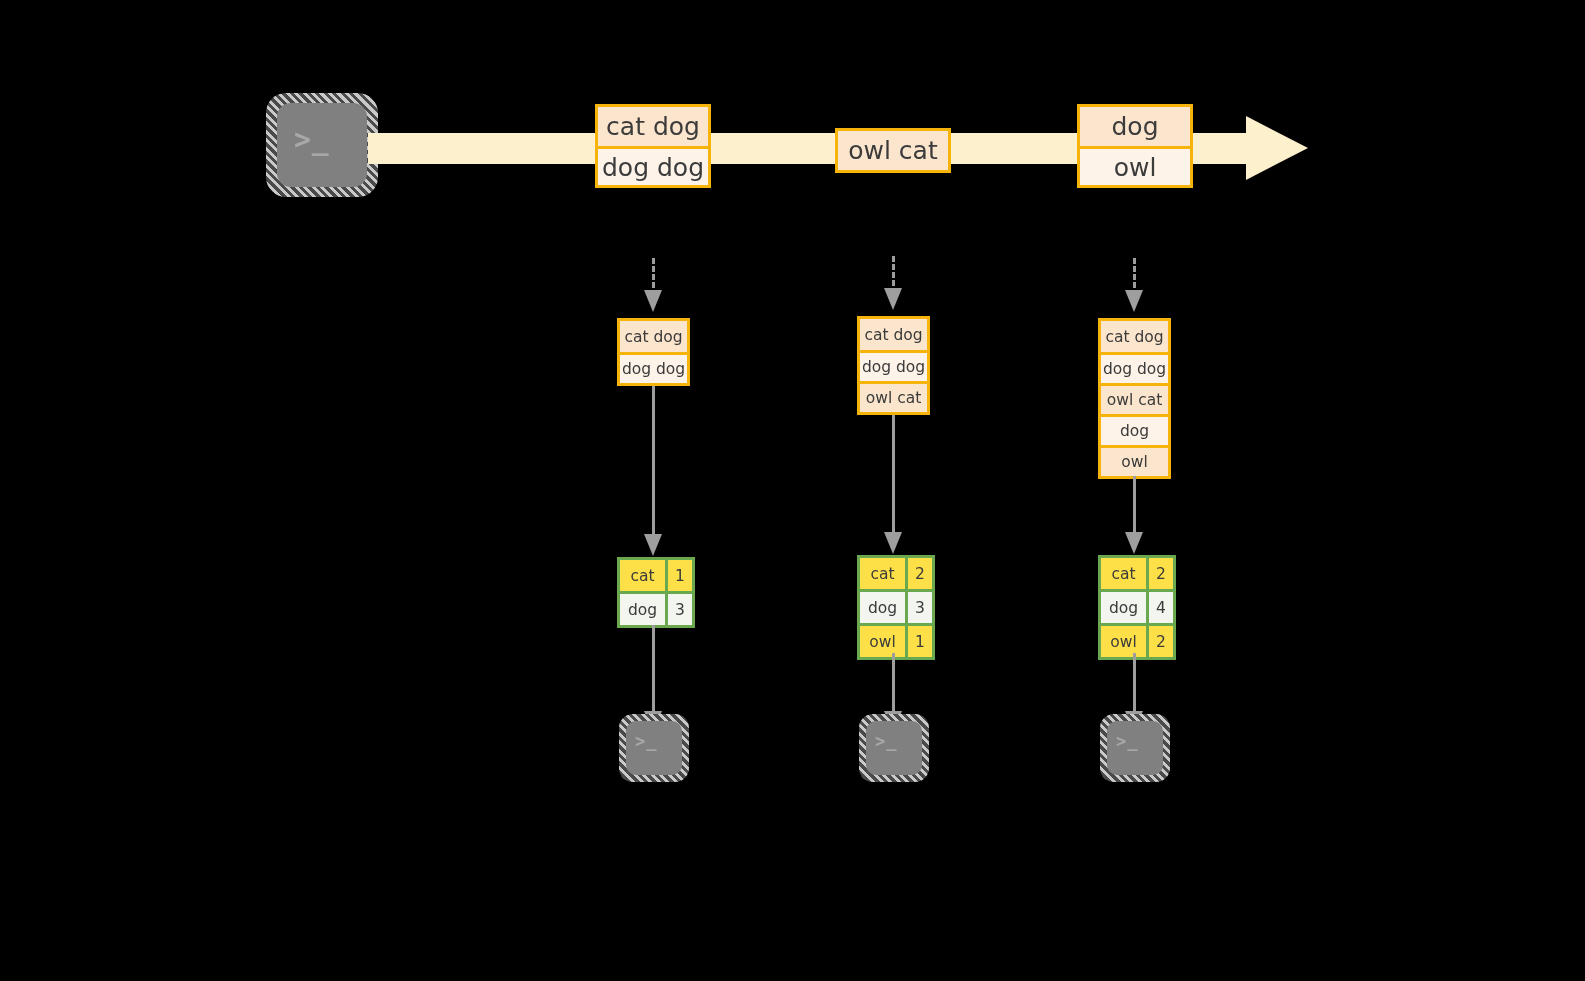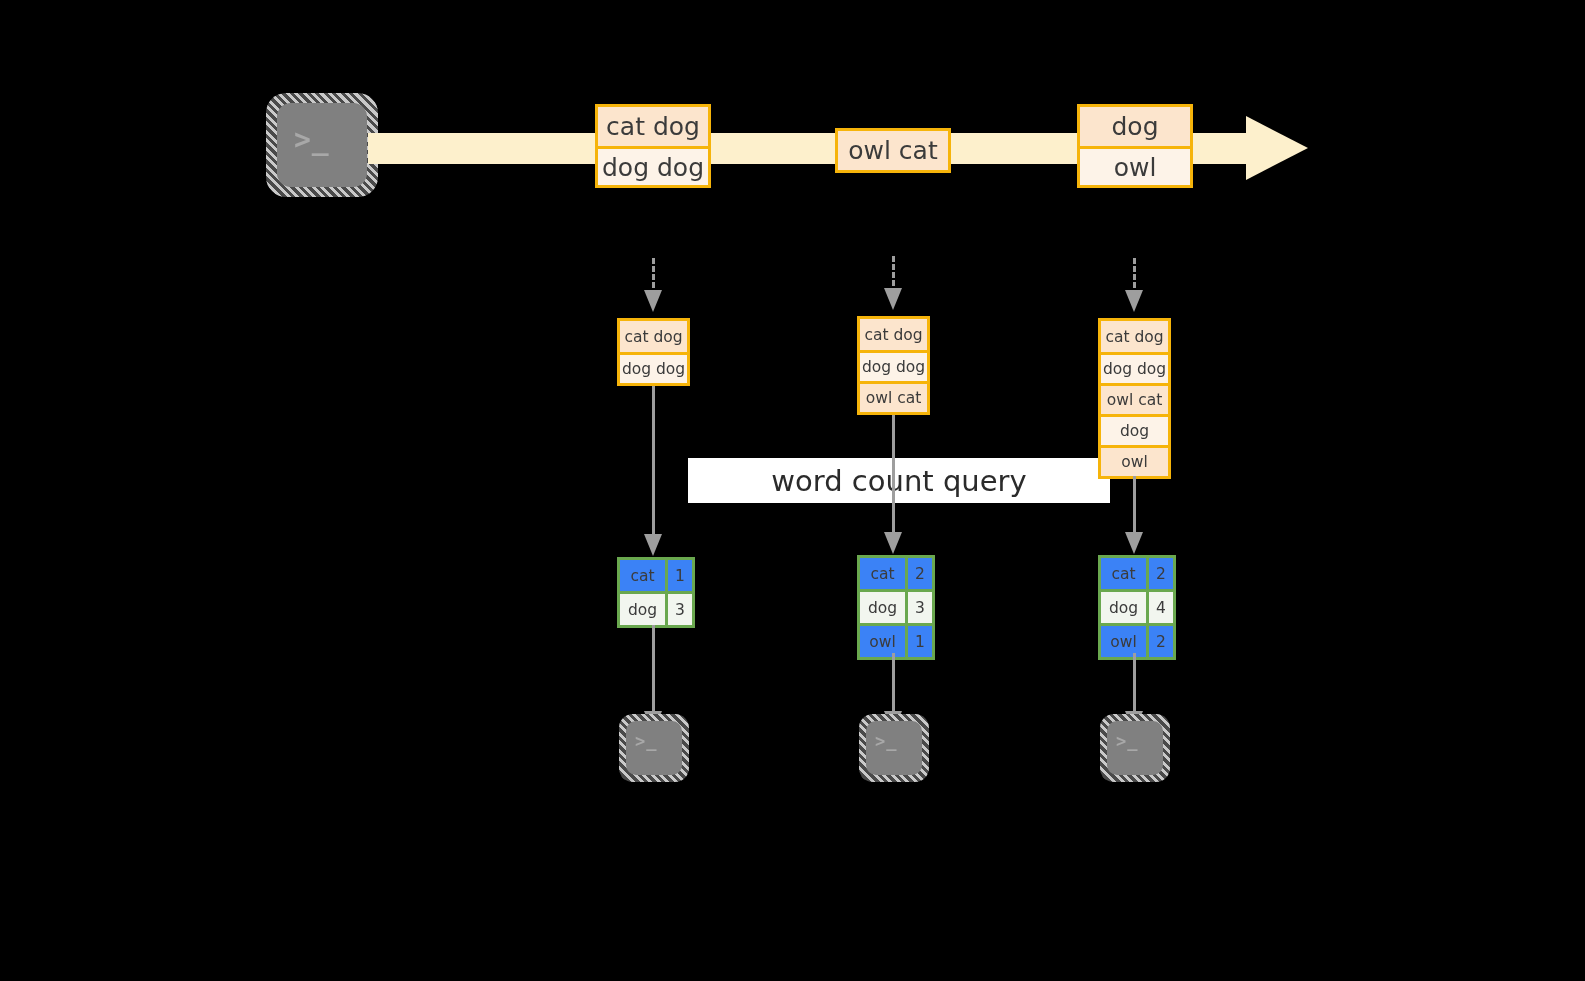--- a/index.html
+++ b/index.html
@@ -109,21 +109,21 @@
     height: 31px;
   }
   .grow + .grow { border-top: 3px solid #6aa84f; }
   .gcell {
     box-sizing: border-box;
     display: flex;
     align-items: center;
     justify-content: center;
     font-size: 15.5px;
     color: #3b3b3b;
-    background: #3b82f6;
+    background: #fde047;
   }
   .grow.alt .gcell { background: #f2f6ef; }
   .gcell.word { width: 45px; }
   .gcell.count {
     width: 27px;
     border-left: 3px solid #6aa84f;
   }
 
   
   .conn {
@@ -230,23 +230,20 @@
   </div>
 
   <div class="obox batch above-banner" style="left:1098px; top:318px; width:73px;">
     <div class="orow dark">cat dog</div>
     <div class="orow alt">dog dog</div>
     <div class="orow dark">owl cat</div>
     <div class="orow alt">dog</div>
     <div class="orow dark">owl</div>
   </div>
 
-  <div class="banner">
-    <span class="banner-text">word count query</span>
-  </div>
 
   <div class="conn above-banner" style="left:653px; top:386px;">
     <div class="conn-line" style="height:152px;"></div>
     <div class="conn-head" style="top:148px;"></div>
   </div>
   <div class="conn above-banner" style="left:893px; top:415px;">
     <div class="conn-line" style="height:121px;"></div>
     <div class="conn-head" style="top:117px;"></div>
   </div>
   <div class="conn above-banner" style="left:1134px; top:476px;">

